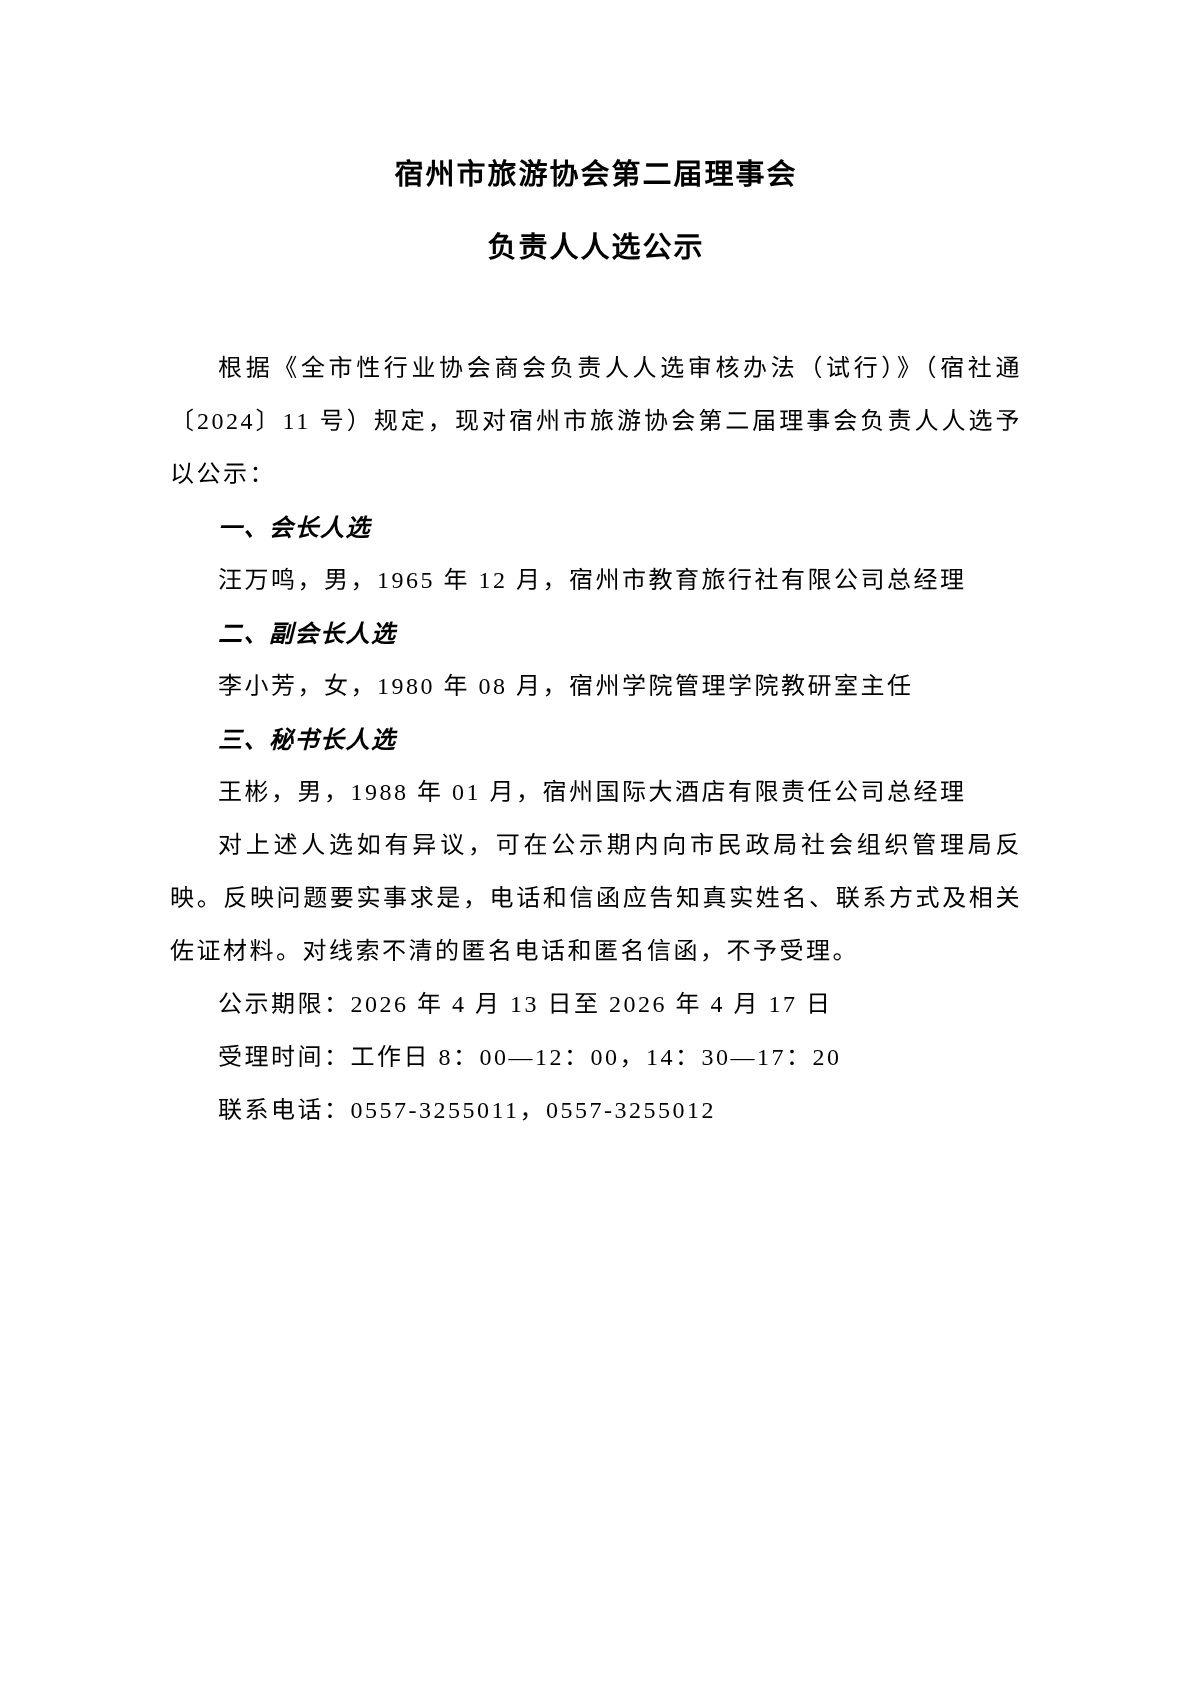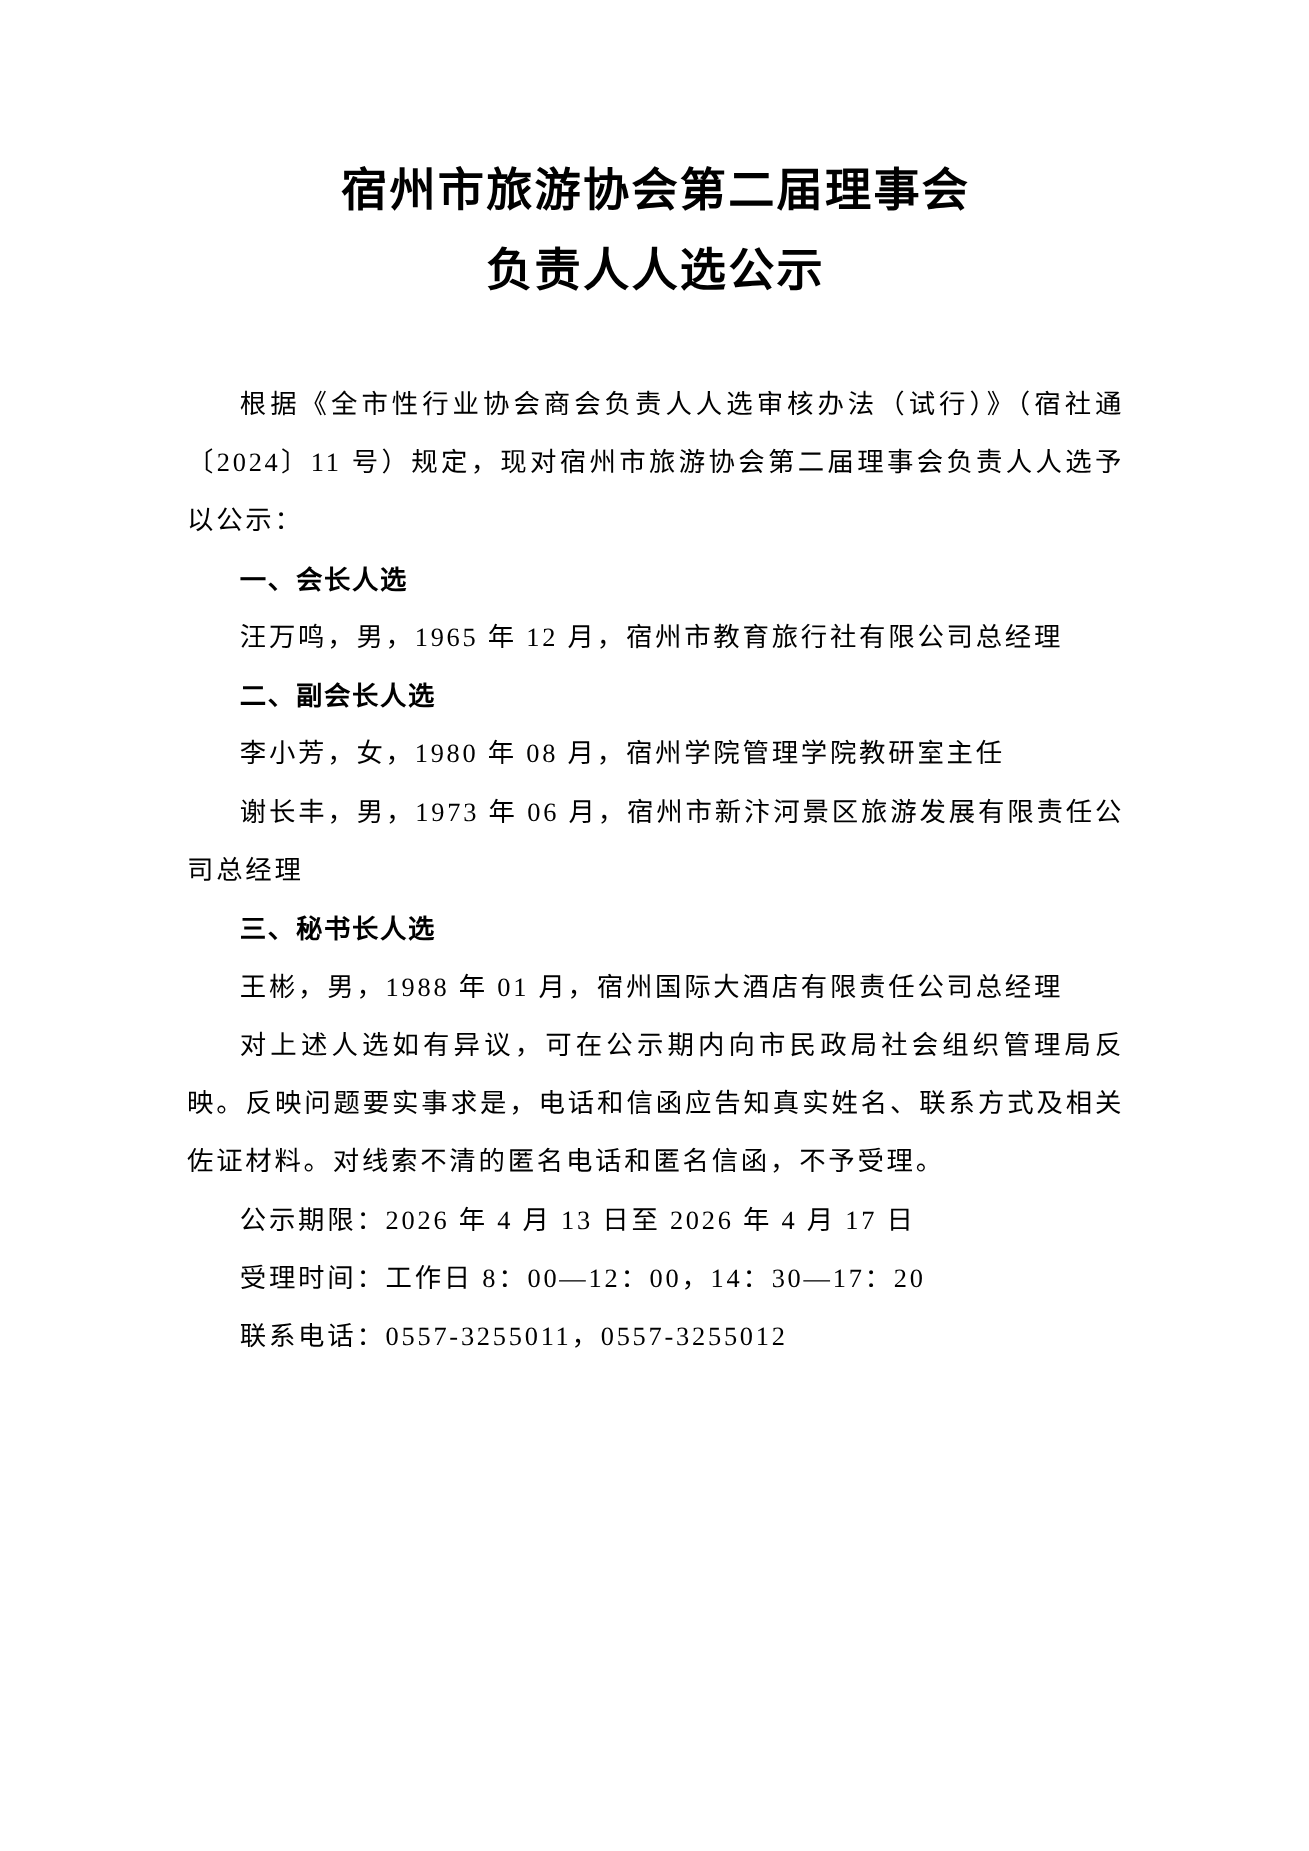--- a/index.html
+++ b/index.html
@@ -15,21 +15,21 @@
     color: #000000;
     overflow: hidden;
     box-sizing: border-box;
     padding: 138px 168px 0 170px;
     font-family: "Liberation Serif", "DejaVu Serif", serif;
   }
   .doc-title {
     text-align: center;
     font-family: "Liberation Serif", "DejaVu Serif", serif;
     font-weight: bold;
-    font-size: 42px;
+    font-size: 29px;
     line-height: 73px;
     letter-spacing: 2px;
     margin: 0;
   }
   .doc-body {
     margin-top: 58px;
   }
   .doc-body p {
     margin: 0;
     font-size: 24px;
@@ -37,20 +37,21 @@
     letter-spacing: 2.5px;
     text-align: justify;
     text-indent: 2em;
     font-family: "Liberation Serif", "DejaVu Serif", serif;
     font-weight: normal;
   }
   .doc-body p.section-heading {
     font-family: "Liberation Sans", "DejaVu Sans", sans-serif;
     font-weight: bold;
     letter-spacing: 1.5px;
+    font-style: italic;
   }
 </style>
 </head>
 <body>
 
 <div class="page">
 
   <h1 class="doc-title">
     <span style="display:block">宿州市旅游协会第二届理事会</span>
     <span style="display:block">负责人人选公示</span>
@@ -58,21 +59,20 @@
 
   <div class="doc-body">
 
     <p>根据《全市性行业协会商会负责人人选审核办法（试行）》（宿社通〔2024〕11 号）规定，现对宿州市旅游协会第二届理事会负责人人选予以公示：</p>
 
     <p class="section-heading">一、会长人选</p>
     <p>汪万鸣，男，1965 年 12 月，宿州市教育旅行社有限公司总经理</p>
 
     <p class="section-heading">二、副会长人选</p>
     <p>李小芳，女，1980 年 08 月，宿州学院管理学院教研室主任</p>
-    <p>谢长丰，男，1973 年 06 月，宿州市新汴河景区旅游发展有限责任公司总经理</p>
 
     <p class="section-heading">三、秘书长人选</p>
     <p>王彬，男，1988 年 01 月，宿州国际大酒店有限责任公司总经理</p>
 
     <p>对上述人选如有异议，可在公示期内向市民政局社会组织管理局反映。反映问题要实事求是，电话和信函应告知真实姓名、联系方式及相关佐证材料。对线索不清的匿名电话和匿名信函，不予受理。</p>
 
     <p>公示期限：2026 年 4 月 13 日至 2026 年 4 月 17 日</p>
 
     <p>受理时间：工作日 8：00—12：00，14：30—17：20</p>
 

